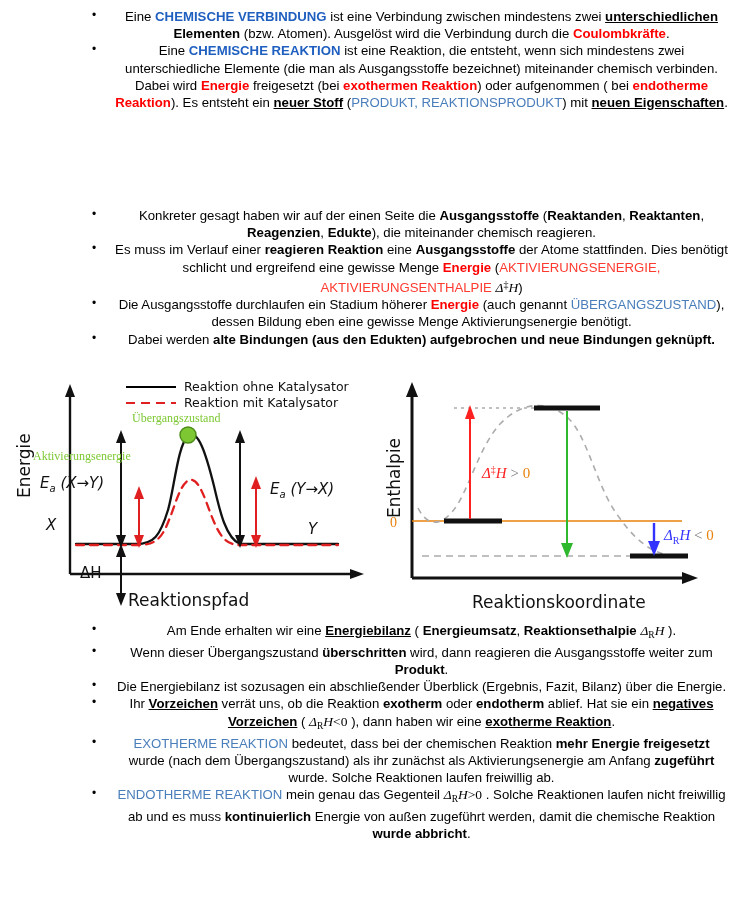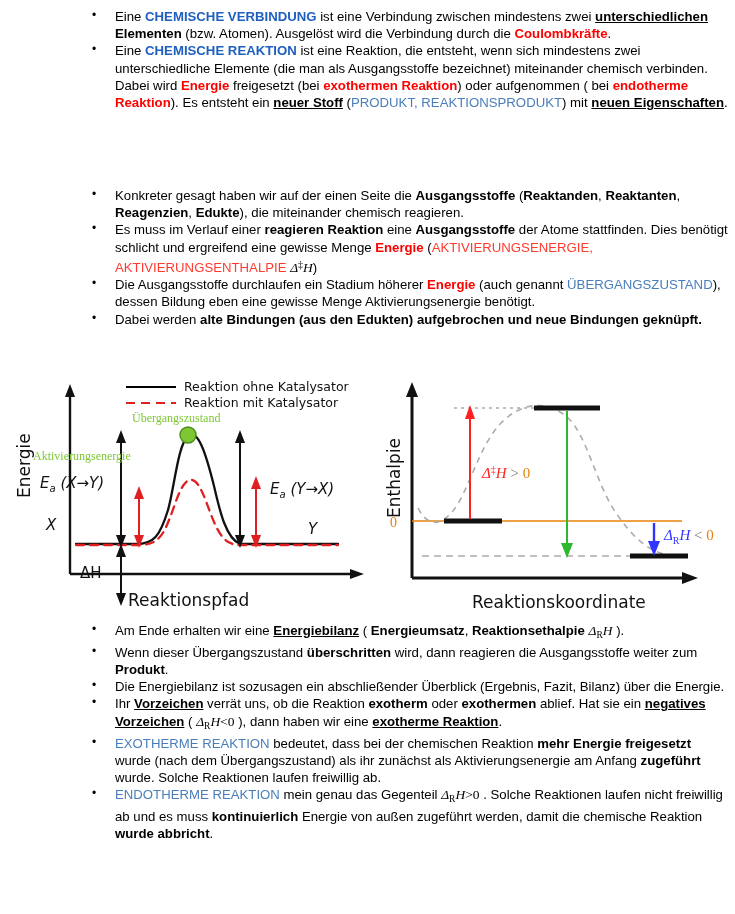--- a/index.html
+++ b/index.html
@@ -27,20 +27,21 @@
     list-style: none;
     margin: 0;
     padding: 0;
   }
   ul.bullets > li {
     position: relative;
     padding-left: 27px;
     font-size: 13.2px;
     line-height: 17.2px;
     margin: 0 0 0 0;
+    text-align: center;
   }
   ul.bullets > li.gap {
   }
   ul.bullets > li::before {
     content: "\2022";
     position: absolute;
     left: 4px;
     top: -1px;
     font-size: 12px;
     color: #000;
@@ -125,21 +126,21 @@
 </head>
 <body>
 
 <div class="block" id="block-top" style="top:8px;">
   <ul class="bullets">
       <li>Eine <span class="blue-b">CHEMISCHE VERBINDUNG</span> ist eine Verbindung zwischen mindestens zwei <span class="bu">unterschiedlichen</span> <span class="b">Elementen</span> (bzw. Atomen). Ausgelöst wird die Verbindung durch die <span class="red-b">Coulombkräfte</span>.</li>
       <li class="gap">Eine <span class="blue-b">CHEMISCHE REAKTION</span> ist eine Reaktion, die entsteht, wenn sich mindestens zwei unterschiedliche Elemente (die man als Ausgangsstoffe bezeichnet) miteinander chemisch verbinden. Dabei wird <span class="red-b">Energie</span> freigesetzt (bei <span class="red-b">exothermen Reaktion</span>) oder aufgenommen ( bei <span class="red-b">endotherme Reaktion</span>). Es entsteht ein <span class="bu">neuer Stoff</span> (<span class="blue">PRODUKT, REAKTIONSPRODUKT</span>) mit <span class="bu">neuen Eigenschaften</span>.</li>
     </ul>
 </div>
 
-<div class="block" id="block-middle" style="top:187px;">
+<div class="block" id="block-middle" style="top:207px;">
   <ul class="bullets">
       <li>Konkreter gesagt haben wir auf der einen Seite die <span class="b">Ausgangsstoffe</span> (<span class="b">Reaktanden</span>, <span class="b">Reaktanten</span>, <span class="b">Reagenzien</span>, <span class="b">Edukte</span>), die miteinander chemisch reagieren.</li>
       <li>Es muss im Verlauf einer <span class="b">reagieren Reaktion</span> eine <span class="b">Ausgangsstoffe</span> der Atome stattfinden. Dies benötigt schlicht und ergreifend eine gewisse Menge <span class="red-b">Energie</span> (<span class="red">AKTIVIERUNGSENERGIE, AKTIVIERUNGSENTHALPIE</span> <span class="math">Δ<sup class="dagg">‡</sup><i>H</i></span>)</li>
       <li>Die Ausgangsstoffe durchlaufen ein Stadium höherer <span class="red-b">Energie</span> (auch genannt <span class="blue">ÜBERGANGSZUSTAND</span>), dessen Bildung eben eine gewisse Menge Aktivierungsenergie benötigt.</li>
       <li>Dabei werden <span class="b">alte Bindungen (aus den Edukten) aufgebrochen und neue Bindungen geknüpft.</span></li>
     </ul>
 </div>
 
 <div id="figures">
 
@@ -275,17 +276,17 @@
       <text class="fig-math" x="282" y="162" fill="#3333FF">Δ<tspan class="fig-math-sub" dy="4">R</tspan><tspan dy="-4">H</tspan><tspan fill="#777777" font-style="normal"> &lt; </tspan><tspan fill="#E8820C" font-style="normal">0</tspan></text>
     </svg>
   </div>
 </div>
 
 <div class="block" id="block-bottom" style="top:622px;">
   <ul class="bullets">
       <li>Am Ende erhalten wir eine <span class="bu">Energiebilanz</span> ( <span class="b">Energieumsatz</span>, <span class="b">Reaktionsethalpie</span>   <span class="math">Δ<span class="sub">R</span><i>H</i></span>   ).</li>
       <li>Wenn dieser Übergangszustand <span class="b">überschritten</span> wird, dann reagieren die Ausgangsstoffe weiter zum <span class="b">Produkt</span>.</li>
       <li>Die Energiebilanz ist sozusagen ein abschließender Überblick (Ergebnis, Fazit, Bilanz) über die Energie.</li>
-      <li>Ihr <span class="bu">Vorzeichen</span> verrät uns, ob die Reaktion <span class="b">exotherm</span> oder <span class="b">exothermen</span> ablief. Hat sie ein <span class="bu">negatives Vorzeichen</span> ( <span class="math">Δ<span class="sub">R</span><i>H</i><span class="op">&lt;0</span></span>  ), dann haben wir eine <span class="bu">exotherme Reaktion</span>.</li>
+      <li>Ihr <span class="bu">Vorzeichen</span> verrät uns, ob die Reaktion <span class="b">exotherm</span> oder <span class="b">endotherm</span> ablief. Hat sie ein <span class="bu">negatives Vorzeichen</span> ( <span class="math">Δ<span class="sub">R</span><i>H</i><span class="op">&lt;0</span></span>  ), dann haben wir eine <span class="bu">exotherme Reaktion</span>.</li>
       <li><span class="blue">EXOTHERME REAKTION</span> bedeutet, dass bei der chemischen Reaktion <span class="b">mehr Energie freigesetzt</span>  wurde (nach dem Übergangszustand) als ihr zunächst als Aktivierungsenergie am Anfang <span class="b">zugeführt</span> wurde. Solche Reaktionen laufen freiwillig ab.</li>
       <li><span class="blue">ENDOTHERME REAKTION</span> mein genau das Gegenteil   <span class="math">Δ<span class="sub">R</span><i>H</i><span class="op">&gt;0</span></span>  . Solche Reaktionen laufen nicht freiwillig ab und es muss <span class="b">kontinuierlich</span> Energie von außen zugeführt werden, damit die chemische Reaktion <span class="b">wurde abbricht</span>.</li>
     </ul>
 </div>
 
 </body></html>

